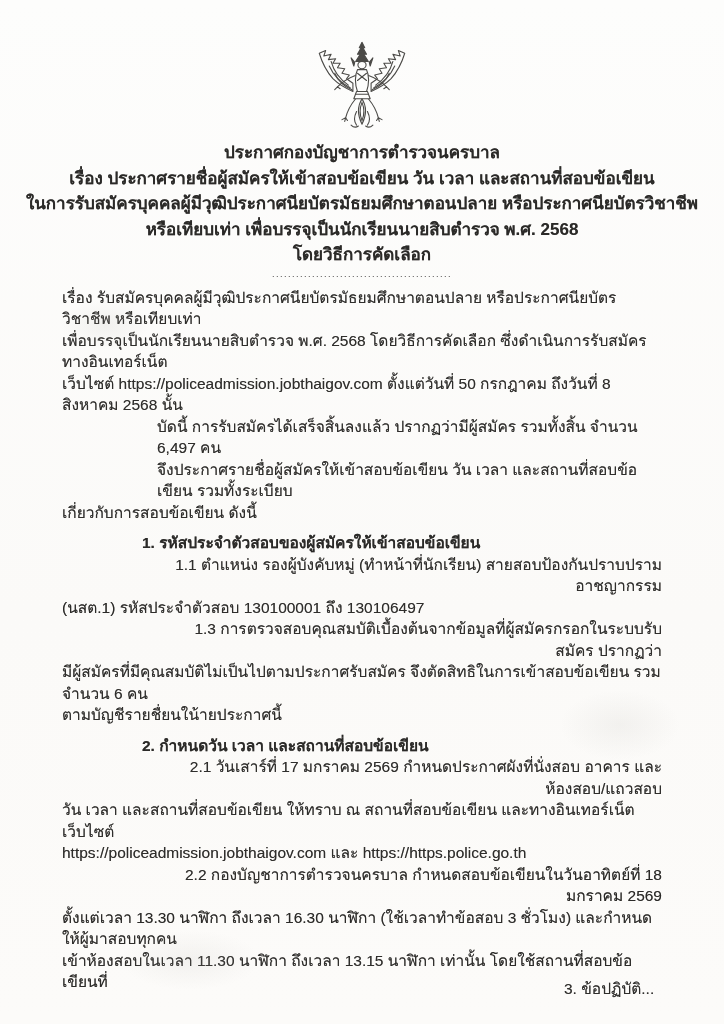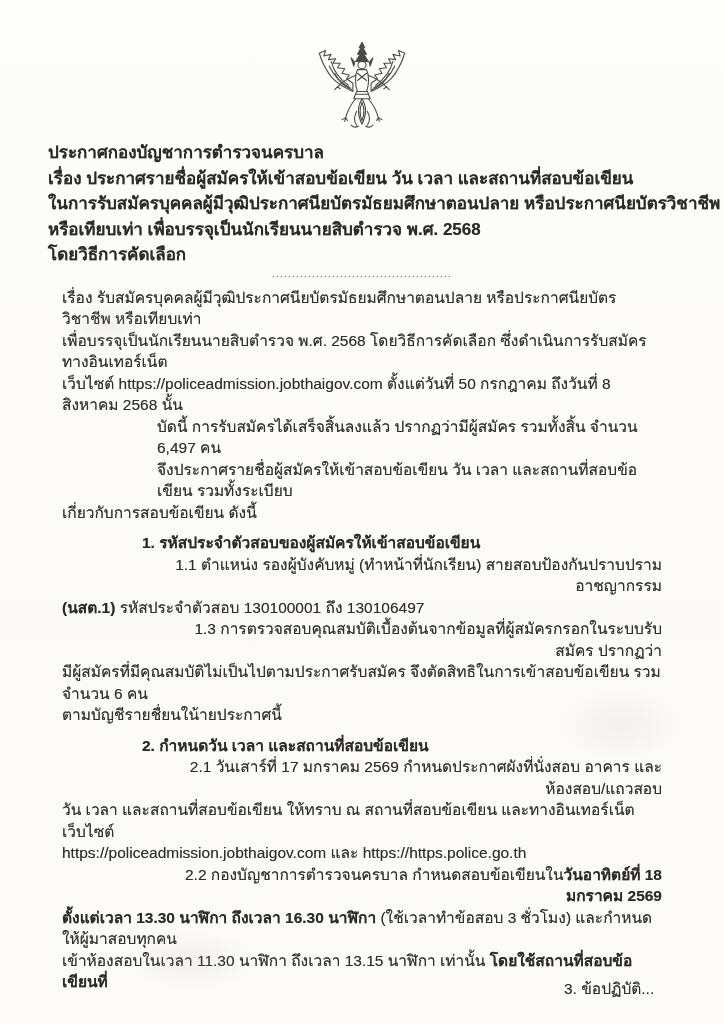--- a/index.html
+++ b/index.html
@@ -20,26 +20,26 @@
         background: radial-gradient(closest-side, rgba(175,172,165,.14), transparent); }
   .s2 { left: 560px; top: 690px; width: 120px; height: 70px;
         background: radial-gradient(closest-side, rgba(175,172,165,.12), transparent); }
   .s3 { left: 120px; top: 930px; width: 140px; height: 60px;
         background: radial-gradient(closest-side, rgba(175,172,165,.12), transparent); }
 
   .emblem { display: block; margin: 38px auto 0 auto; width: 100px; height: 96px; }
 
   .title-block {
     margin-top: 6px;
+    text-align: center;
     font-weight: 700;
     font-size: 17px;
     line-height: 25.5px;
     color: #2b2a28;
     text-shadow: 0 0 .4px rgba(43,42,40,.55);
-    padding-left: 48px;
   }
   .divider {
     text-align: center;
     font-size: 9px;
     letter-spacing: 1.5px;
     line-height: 10px;
     margin-top: 1px;
     color: #3c3b39;
   }
   .content {
@@ -48,21 +48,21 @@
     font-size: 15.5px;
     line-height: 21.5px;
     text-shadow: 0 0 .4px rgba(47,46,44,.5);
   }
   .line { min-height: 21.5px; }
   .ind-para { padding-left: 95px; }
   .ind-head { padding-left: 80px; font-weight: 700; color: #2b2a28; }
   .ind-sub  { padding-left: 108px; text-align: right; }
   .sec-gap  { margin-top: 9px; }
   .wide { letter-spacing: 1.2px; word-spacing: 5px; }
-  b, .bold { font-weight: 700; color: #2b2a28; }
+  b, .bold { font-weight: 400; color: #2b2a28; }
   .footer-note {
     position: absolute;
     left: 564px; top: 976px;
     font-size: 15.5px;
     color: #2f2e2c;
     text-shadow: 0 0 .4px rgba(47,46,44,.5);
   }
 </style>
 </head>
 <body>

